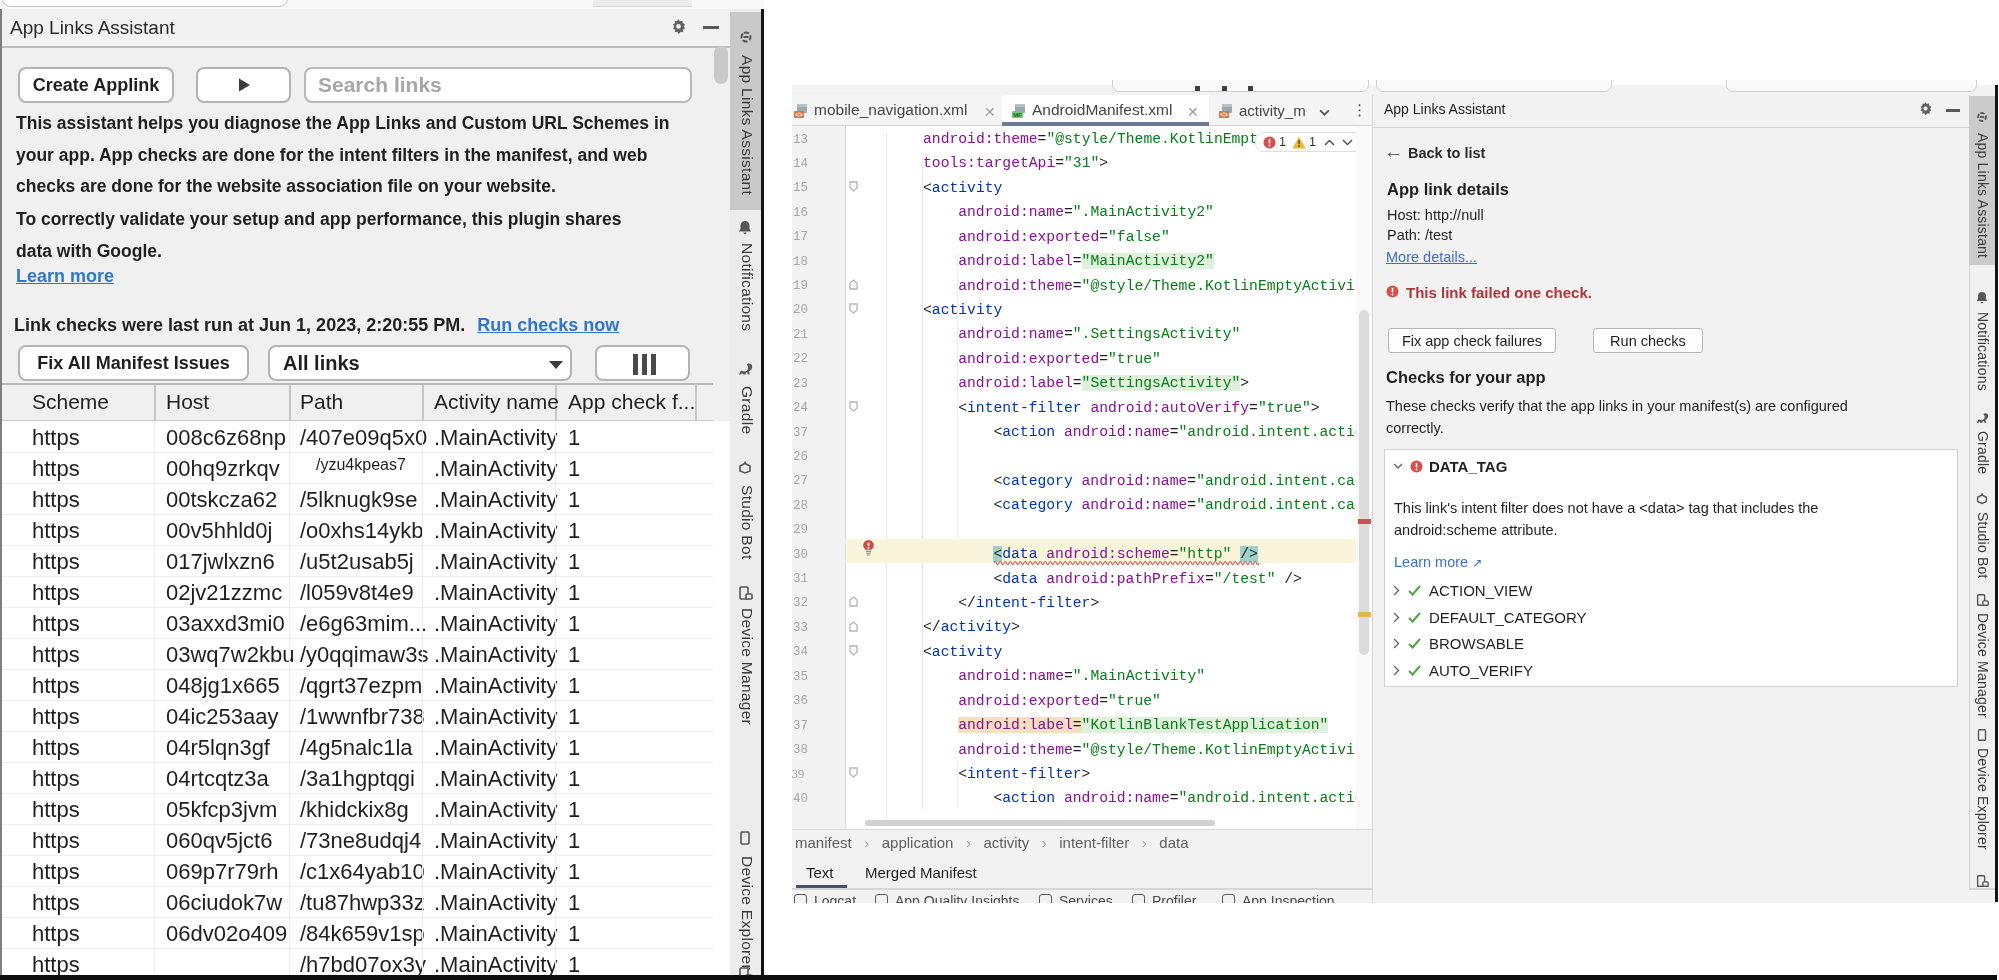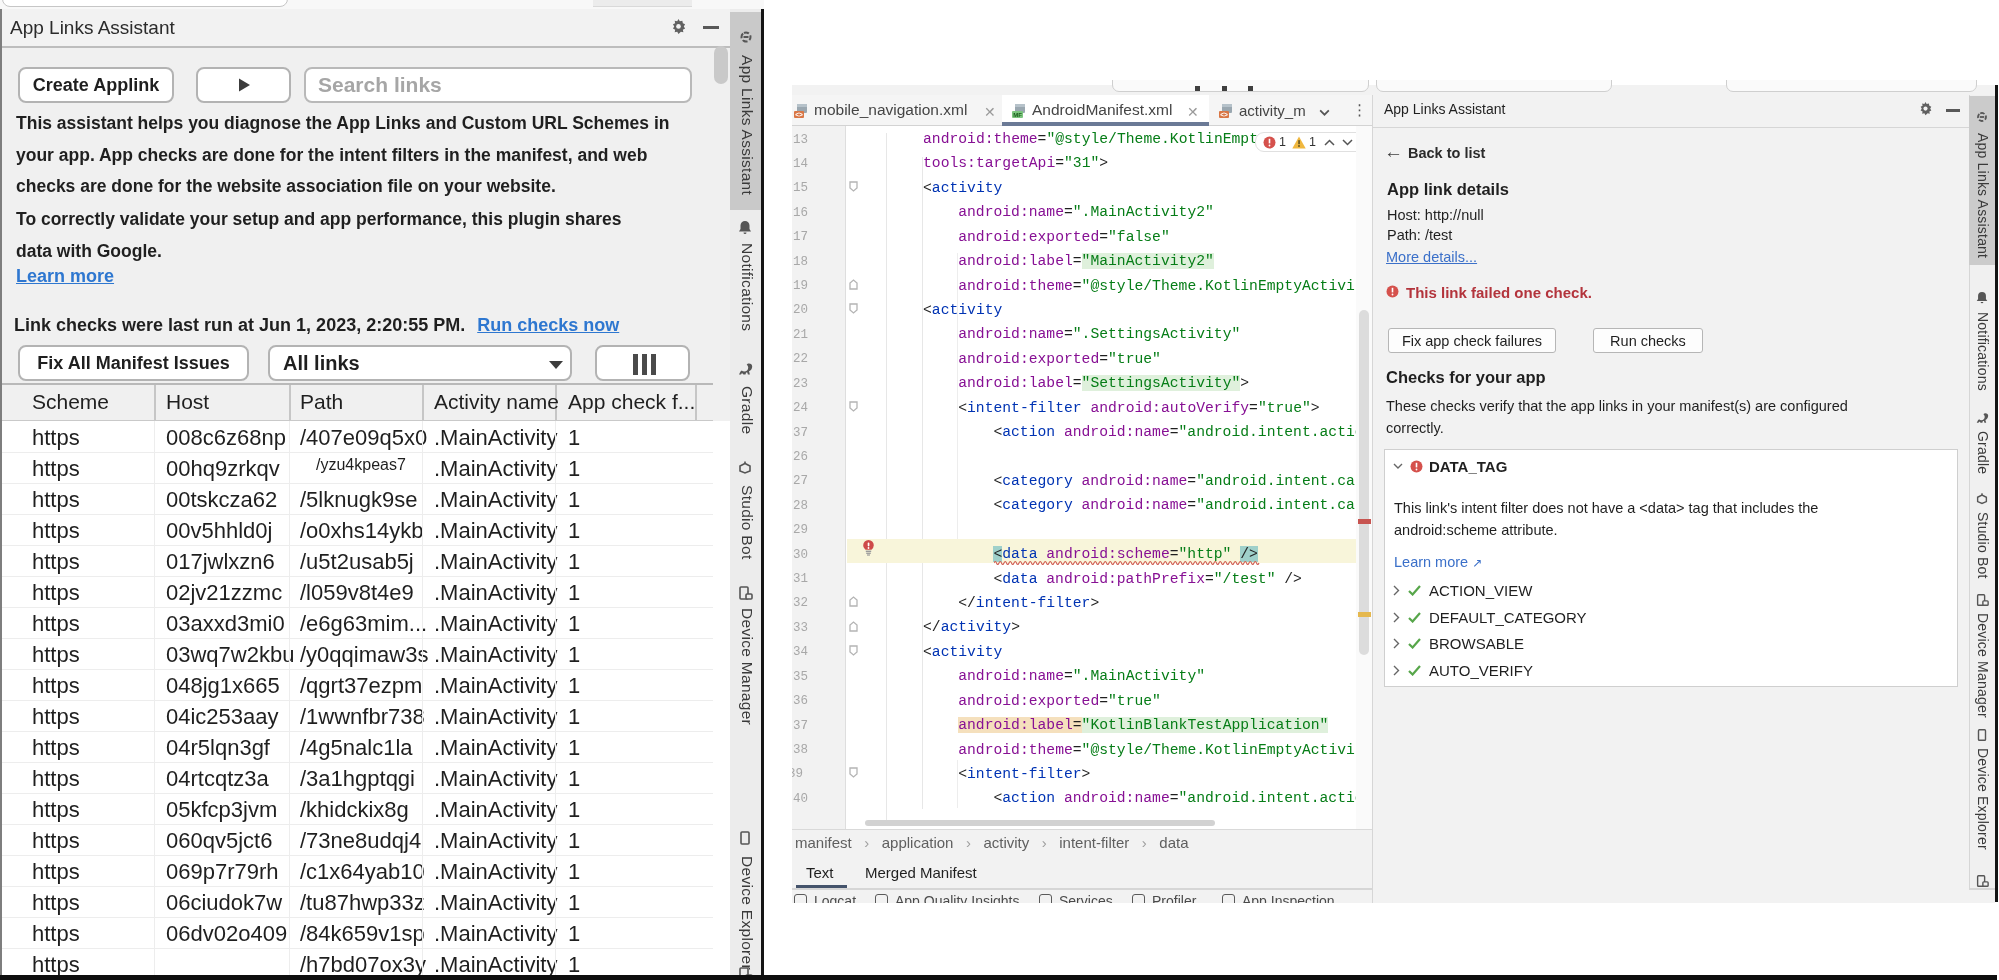--- a/index.html
+++ b/index.html
@@ -327,21 +327,21 @@
     <div style="position:absolute;left:-4px;top:565.32px;width:20px;font-size:12.5px;color:#a8a8a8;text-align:right;font-family:'Liberation Mono',monospace;">34</div>
     <div style="position:absolute;left:131.0px;top:563.82px;font-size:14.7px;font-family:'Liberation Mono',monospace;white-space:pre;letter-spacing:0;"><span class="k">&lt;</span><span class="t">activity</span></div>
     <div style="position:absolute;left:-4px;top:589.74px;width:20px;font-size:12.5px;color:#a8a8a8;text-align:right;font-family:'Liberation Mono',monospace;">35</div>
     <div style="position:absolute;left:166.20000000000005px;top:588.24px;font-size:14.7px;font-family:'Liberation Mono',monospace;white-space:pre;letter-spacing:0;"><span class="p">android:name</span><span class="k">=</span><span class="g">".MainActivity"</span></div>
     <div style="position:absolute;left:-4px;top:614.1600000000001px;width:20px;font-size:12.5px;color:#a8a8a8;text-align:right;font-family:'Liberation Mono',monospace;">36</div>
     <div style="position:absolute;left:166.20000000000005px;top:612.6600000000001px;font-size:14.7px;font-family:'Liberation Mono',monospace;white-space:pre;letter-spacing:0;"><span class="p">android:exported</span><span class="k">=</span><span class="g">"true"</span></div>
     <div style="position:absolute;left:-4px;top:638.58px;width:20px;font-size:12.5px;color:#a8a8a8;text-align:right;font-family:'Liberation Mono',monospace;">37</div>
     <div style="position:absolute;left:166.20000000000005px;top:637.08px;font-size:14.7px;font-family:'Liberation Mono',monospace;white-space:pre;letter-spacing:0;"><span style="background:#f5e0bd;"><span class="p">android:label</span><span class="k">=</span></span><span style="background:#dff0dc;color:#067d17;">"KotlinBlankTestApplication"</span></div>
     <div style="position:absolute;left:-4px;top:663.0px;width:20px;font-size:12.5px;color:#a8a8a8;text-align:right;font-family:'Liberation Mono',monospace;">38</div>
     <div style="position:absolute;left:166.20000000000005px;top:661.5px;font-size:14.7px;font-family:'Liberation Mono',monospace;white-space:pre;letter-spacing:0;"><span class="p">android:theme</span><span class="k">=</span><span class="g">"@style/Theme.KotlinEmptyActivity</span></div>
-    <div style="position:absolute;left:-4px;top:687.4200000000001px;width:20px;font-size:12.5px;color:#a8a8a8;text-align:left;font-family:Liberation Mono, monospace;">39</div>
+    <div style="position:absolute;left:-4px;top:687.4200000000001px;width:20px;font-size:12.5px;color:#a8a8a8;text-align:center;font-family:Liberation Serif, serif;">39</div>
     <div style="position:absolute;left:166.20000000000005px;top:685.9200000000001px;font-size:14.7px;font-family:'Liberation Mono',monospace;white-space:pre;letter-spacing:0;"><span class="k">&lt;</span><span class="t">intent-filter</span><span class="k">&gt;</span></div>
     <div style="position:absolute;left:-4px;top:711.84px;width:20px;font-size:12.5px;color:#a8a8a8;text-align:right;font-family:'Liberation Mono',monospace;">40</div>
     <div style="position:absolute;left:201.4000000000001px;top:710.34px;font-size:14.7px;font-family:'Liberation Mono',monospace;white-space:pre;letter-spacing:0;"><span class="k">&lt;</span><span class="t">action </span><span class="p">android:name</span><span class="k">=</span><span class="g">"android.intent.action</span></div>
     <div style="position:absolute;left:57px;top:101.34px;width:9px;height:11px;">
       <svg width="9" height="11" viewBox="0 0 9 11">
         <path fill="none" stroke="#b4b4b4" stroke-width="1.3" d="M1 1h7v6l-3.5 3L1 7z"></path>
       </svg>
     </div>
     <div style="position:absolute;left:57px;top:199.01999999999998px;width:9px;height:11px;">
       <svg width="9" height="11" viewBox="0 0 9 11">

